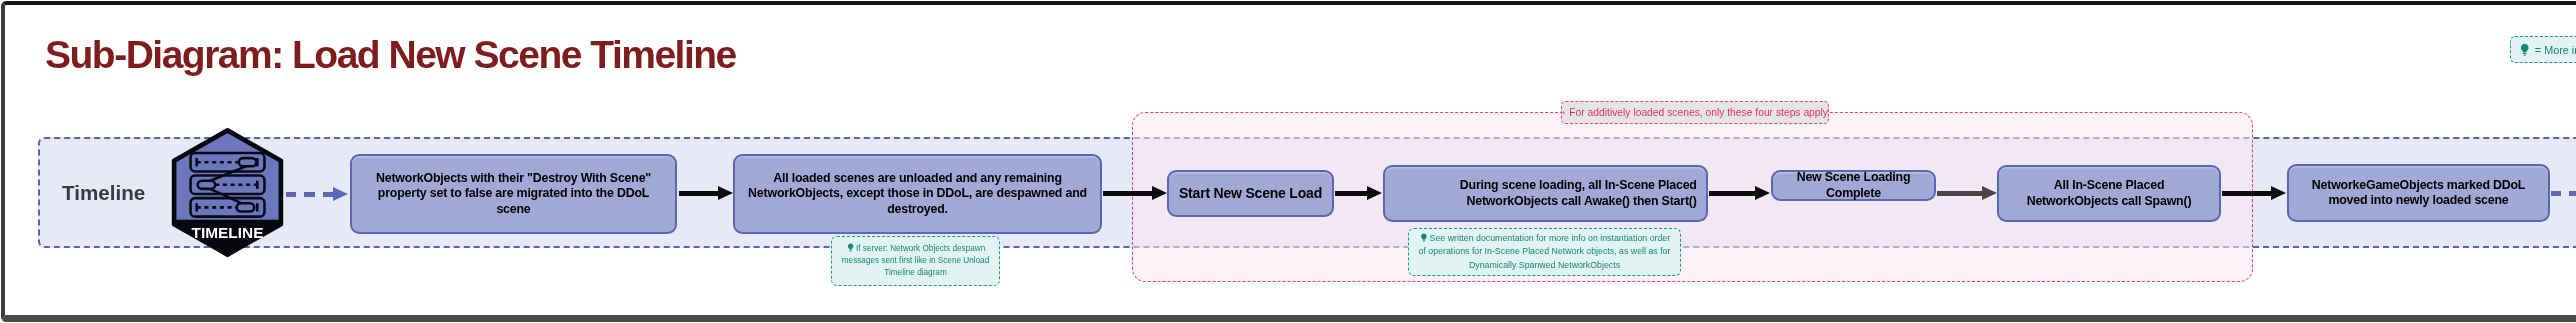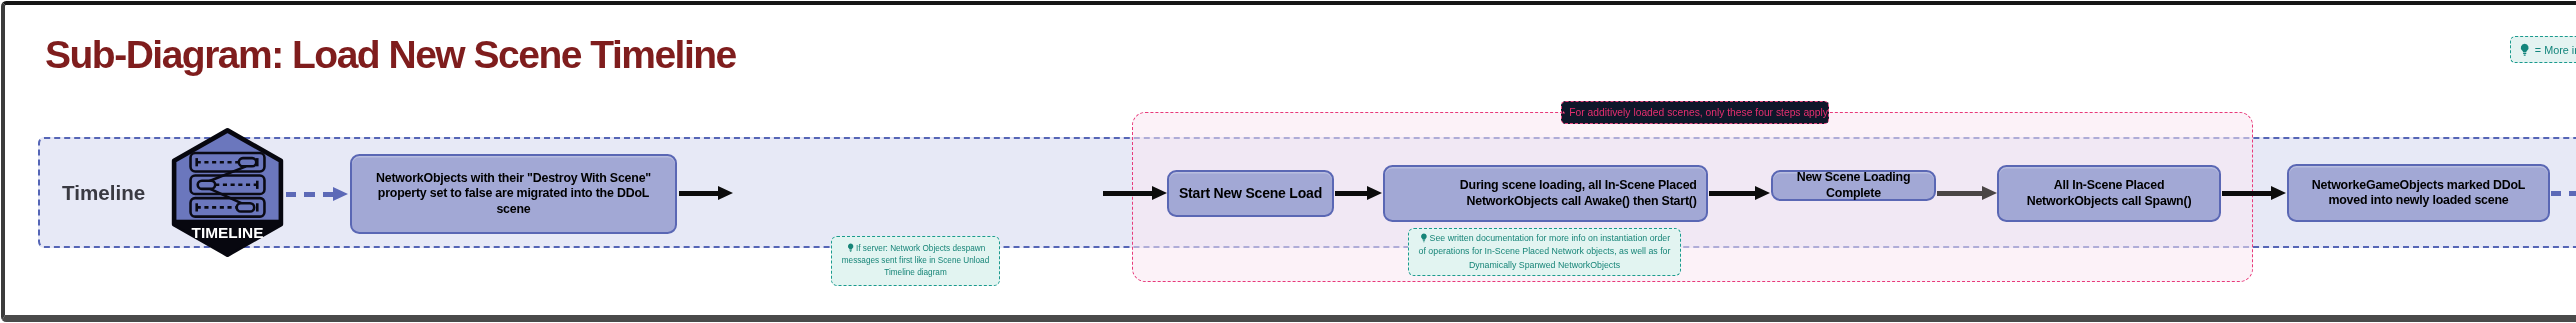--- a/index.html
+++ b/index.html
@@ -11,21 +11,21 @@
   
   .legend{position:absolute;left:2510px;top:36px;width:87px;height:27px;box-sizing:border-box;background:#e4f3f1;border:1.5px dashed #1a9a8d;border-radius:5.2px;display:flex;align-items:center;justify-content:center;gap:3.6px;z-index:6;}
   .legend .txt{color:#14857c;font-size:10.8px;}
 
   
   .lane{position:absolute;left:38px;top:137px;width:2557px;height:111px;box-sizing:border-box;background:#e7e9f6;border:2.1px dashed #5565b6;border-radius:6.2px;z-index:1;}
   .lane-label{position:absolute;left:62px;top:137px;height:111px;display:flex;align-items:center;font-size:20.6px;font-weight:700;color:#3a3a42;z-index:3;}
 
   
   .pink-group{position:absolute;left:1132px;top:112px;width:1121px;height:170px;box-sizing:border-box;background:rgba(250,231,242,0.55);border:1.5px dashed #e83a7a;border-radius:13.4px;z-index:2;}
-  .warning-label{position:absolute;left:1561px;top:101px;width:268px;height:23px;box-sizing:border-box;background:#0f172a;border:1.5px dashed #e8447f;border-radius:4.6px;display:flex;align-items:center;justify-content:center;gap:4.1px;z-index:7;}
+  .warning-label{position:absolute;left:1561px;top:101px;width:268px;height:23px;box-sizing:border-box;background:#e5e5e5;border:1.5px dashed #e8447f;border-radius:4.6px;display:flex;align-items:center;justify-content:center;gap:4.1px;z-index:7;}
   .warning-label .txt{color:#e52f6f;font-size:10.3px;white-space:nowrap;}
 
   
   .fbox{position:absolute;box-sizing:border-box;background:#a2a8d5;border:2.1px solid #5a67b4;border-radius:9.3px;display:flex;align-items:center;justify-content:center;text-align:center;color:#000;font-weight:700;z-index:4;padding:3.1px 9.3px;box-shadow:inset 0 1.5px 0 rgba(255,255,255,.25);}
   .fbox .t{line-height:1.22;letter-spacing:-0.2px;}
   #box1{left:350px;top:154px;width:327px;height:80px;font-size:12.4px;}
   #box2{left:733px;top:154px;width:369px;height:80px;font-size:12.4px;}
   #box3{left:1167px;top:170px;width:167px;height:47px;font-size:14px;}
   #box4{left:1383px;top:165px;width:325px;height:57px;font-size:12.4px;text-align:right;}
   #box5{left:1771px;top:170px;width:165px;height:31px;font-size:12.4px;text-align:center;}
@@ -110,20 +110,23 @@
         <rect x="54" y="102" width="34" height="16" rx="8"></rect>
         <rect x="130" y="146" width="34" height="16" rx="8"></rect>
       </g>
       <text x="112" y="214" text-anchor="middle" font-family="Liberation Sans, sans-serif" font-size="30" font-weight="700" fill="#ffffff">TIMELINE</text>
     </svg>
   </div>
 
   <div class="fbox" id="box1">
       <div class="t">NetworkObjects with their "Destroy With Scene" property set to false are migrated into the DDoL scene</div>
     </div>
+  <div class="fbox" id="box2">
+      <div class="t">All loaded scenes are unloaded and any remaining NetworkObjects, except those in DDoL, are despawned and destroyed.</div>
+    </div>
   <div class="fbox" id="box3">
       <div class="t">Start New Scene Load</div>
     </div>
   <div class="fbox" id="box4">
       <div class="t">During scene loading, all In-Scene Placed NetworkObjects call Awake() then Start()</div>
     </div>
   <div class="fbox" id="box5">
       <div class="t">New Scene Loading Complete</div>
     </div>
   <div class="fbox" id="box6">

